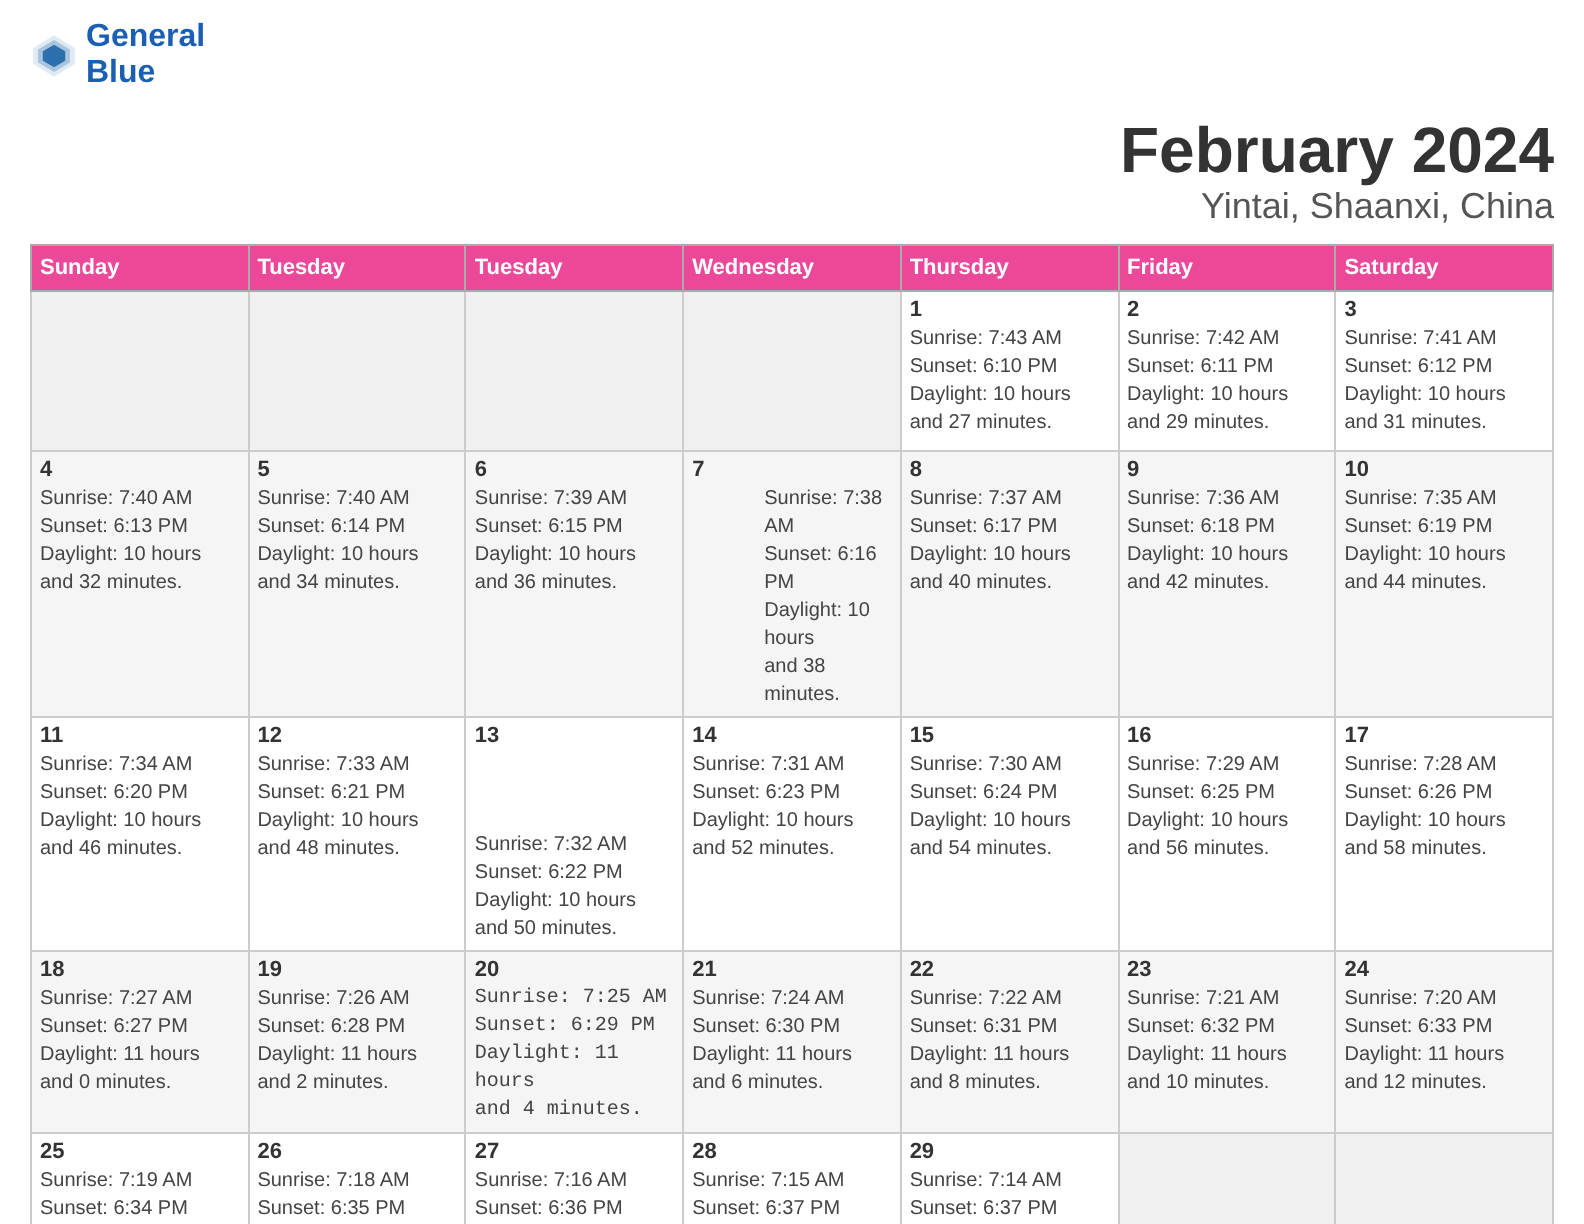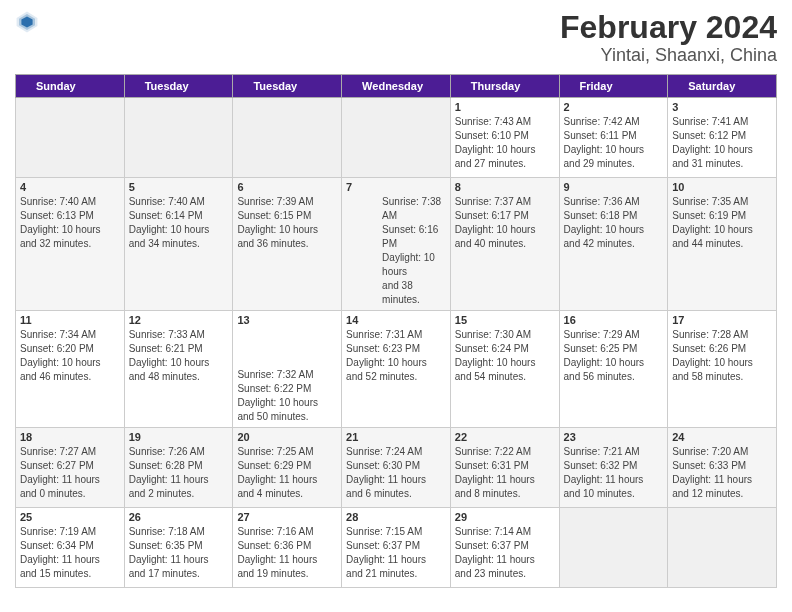--- a/index.html
+++ b/index.html
@@ -30,36 +30,37 @@
       height: 24px;
     }
     .title-block {
       text-align: right;
     }
     .main-title {
       font-size: 32px;
       font-weight: bold;
       color: #333;
       line-height: 1.1;
+      margin-top: 48px;
     }
     .subtitle {
       font-size: 18px;
       color: #555;
     }
     table {
       width: 100%;
       border-collapse: collapse;
       table-layout: fixed;
     }
     th {
-      background-color: #4c1d95;
+      background-color: #ec4899;
       color: white;
       font-size: 11px;
       font-weight: bold;
-      padding: 5px 20px;
+      padding: 5px 4px;
       text-align: left;
       border: 1px solid #aaa;
     }
     td {
       vertical-align: top;
       border: 1px solid #ccc;
       padding: 3px 4px;
       font-size: 9.5px;
       color: #333;
       height: 80px;
@@ -94,20 +95,24 @@
 <body>
 
 <div class="container">
   <div class="header-row">
     <div class="logo">
       <svg class="logo-icon" viewBox="0 0 30 30">
         <polygon points="15,2 28,10 28,20 15,28 2,20 2,10" fill="#2c6fad" opacity="0.15"></polygon>
         <polygon points="15,5 25,11 25,19 15,25 5,19 5,11" fill="#2c6fad" opacity="0.3"></polygon>
         <polygon points="15,8 22,12 22,18 15,22 8,18 8,12" fill="#2c6fad"></polygon>
       </svg>
+      <div>
+        <div style="font-size:16px;font-weight:bold;color:#1a5fb4;line-height:1.1">General</div>
+        <div style="font-size:16px;font-weight:bold;color:#1a5fb4;line-height:1.1">Blue</div>
+      </div>
     </div>
     <div class="title-block">
       <div class="main-title">February 2024</div>
       <div class="subtitle">Yintai, Shaanxi, China</div>
     </div>
   </div>
 
   <table>
     <thead>
       <tr>
@@ -260,21 +265,21 @@
           </td>
           <td>
             <span class="day-num">19</span>
             <div class="day-info" style="white-space: pre-line;">Sunrise: 7:26 AM
 Sunset: 6:28 PM
 Daylight: 11 hours
 and 2 minutes.</div>
           </td>
           <td>
             <span class="day-num">20</span>
-            <div class="day-info" style="white-space: pre-line;">Sunrise: 7:25 AM
+            <div class="day-info" style="white-space: pre-line; font-family: Liberation Mono, monospace;">Sunrise: 7:25 AM
 Sunset: 6:29 PM
 Daylight: 11 hours
 and 4 minutes.</div>
           </td>
           <td>
             <span class="day-num">21</span>
             <div class="day-info" style="white-space: pre-line;">Sunrise: 7:24 AM
 Sunset: 6:30 PM
 Daylight: 11 hours
 and 6 minutes.</div>

